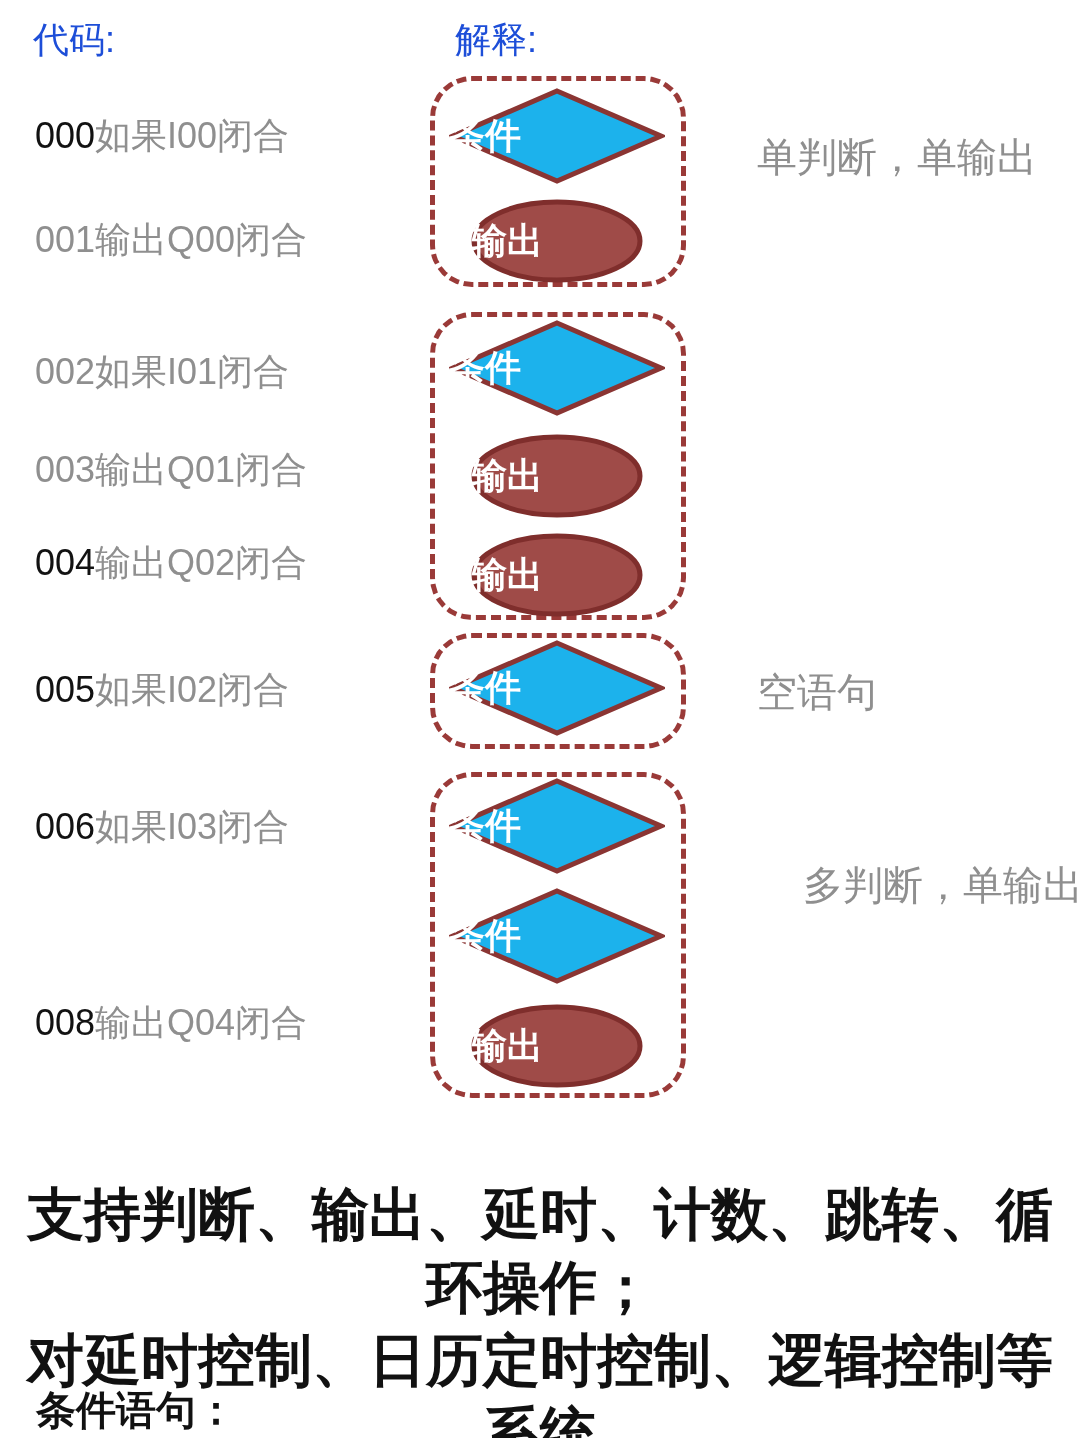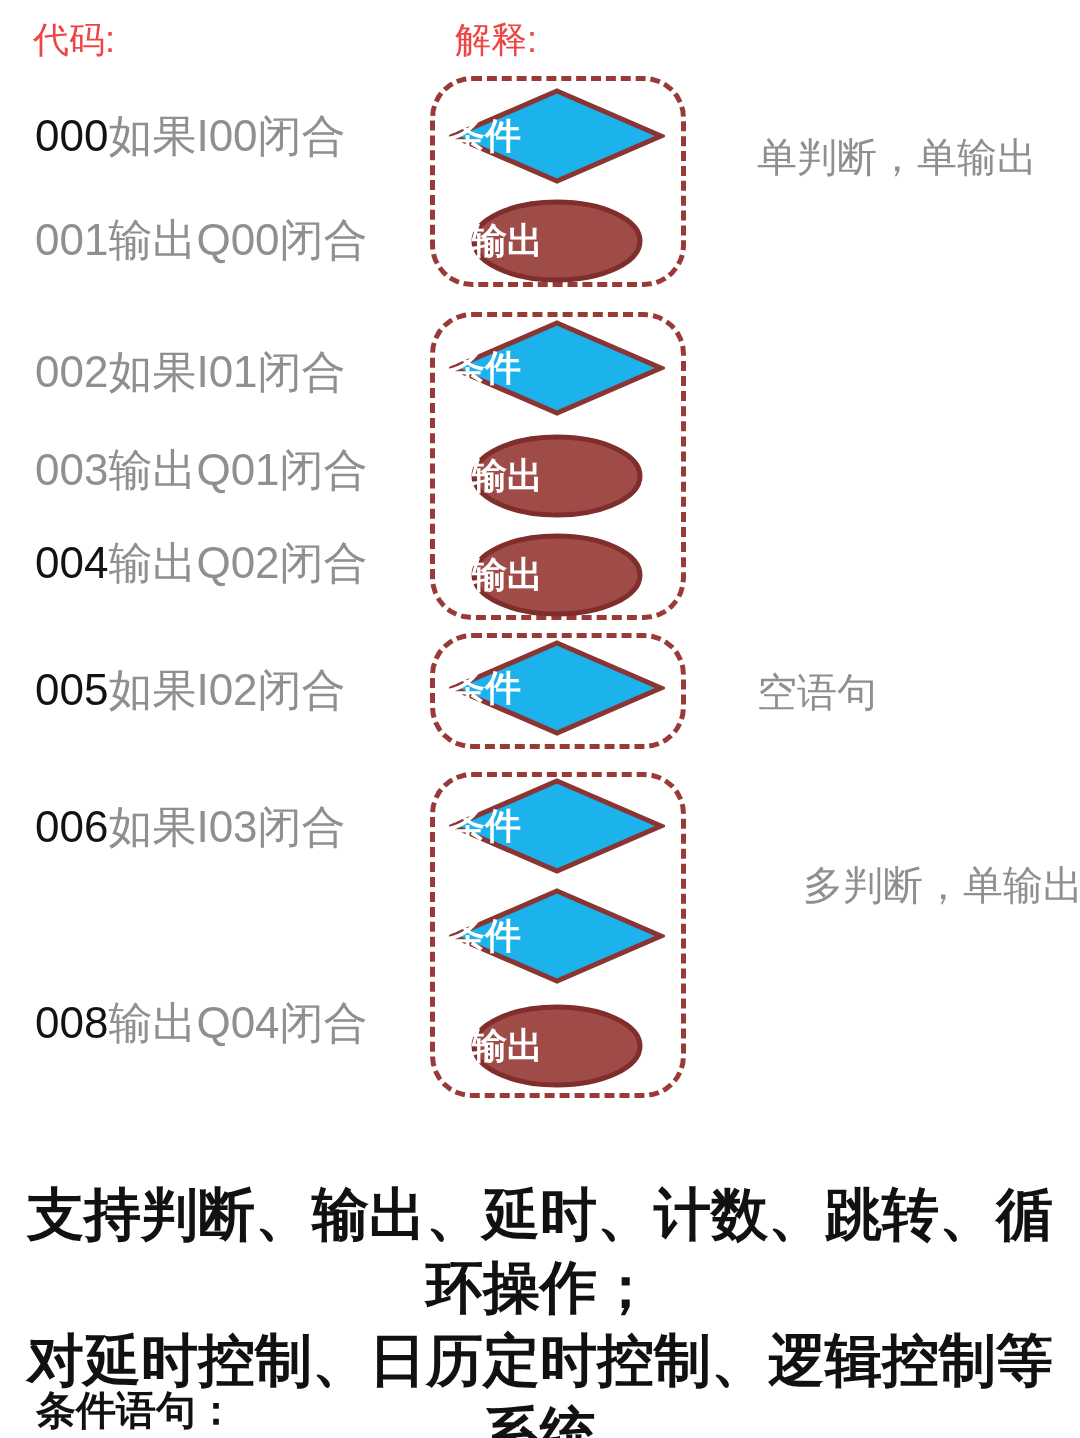--- a/index.html
+++ b/index.html
@@ -1,26 +1,26 @@
 <!DOCTYPE html>
 <html><head>
 <meta charset="utf-8">
 <style>
   html,body{margin:0;padding:0;background:#ffffff;}
   body{width:1080px;height:1438px;position:relative;overflow:hidden;
        font-family:"Liberation Sans","DejaVu Sans",sans-serif;}
   .stage{position:absolute;inset:0;}
 
   
-  .hdr{position:absolute;top:18px;font-size:36px;line-height:44px;color:#ef4444;white-space:nowrap;}
+  .hdr{position:absolute;top:18px;font-size:36px;line-height:44px;color:#1d4ed8;white-space:nowrap;}
   .hdr-code{left:33px;}
   .hdr-explain{left:455px;}
 
   
-  .code-line{position:absolute;left:35px;font-size:44px;line-height:48px;
+  .code-line{position:absolute;left:35px;font-size:36px;line-height:48px;
              color:#8f8f8f;white-space:nowrap;}
   .code-line .num{letter-spacing:0px;}
   [data-numstyle="black"]{color:#121212;}
   [data-numstyle="gray"]{color:#8f8f8f;}
 
   
   .group{position:absolute;left:430px;width:256px;box-sizing:border-box;
          border:5px dashed #9a3a38;border-radius:42px;background:transparent;}
   .group-1{top:76px;height:211px;}
   .group-2{top:312px;height:308px;}

